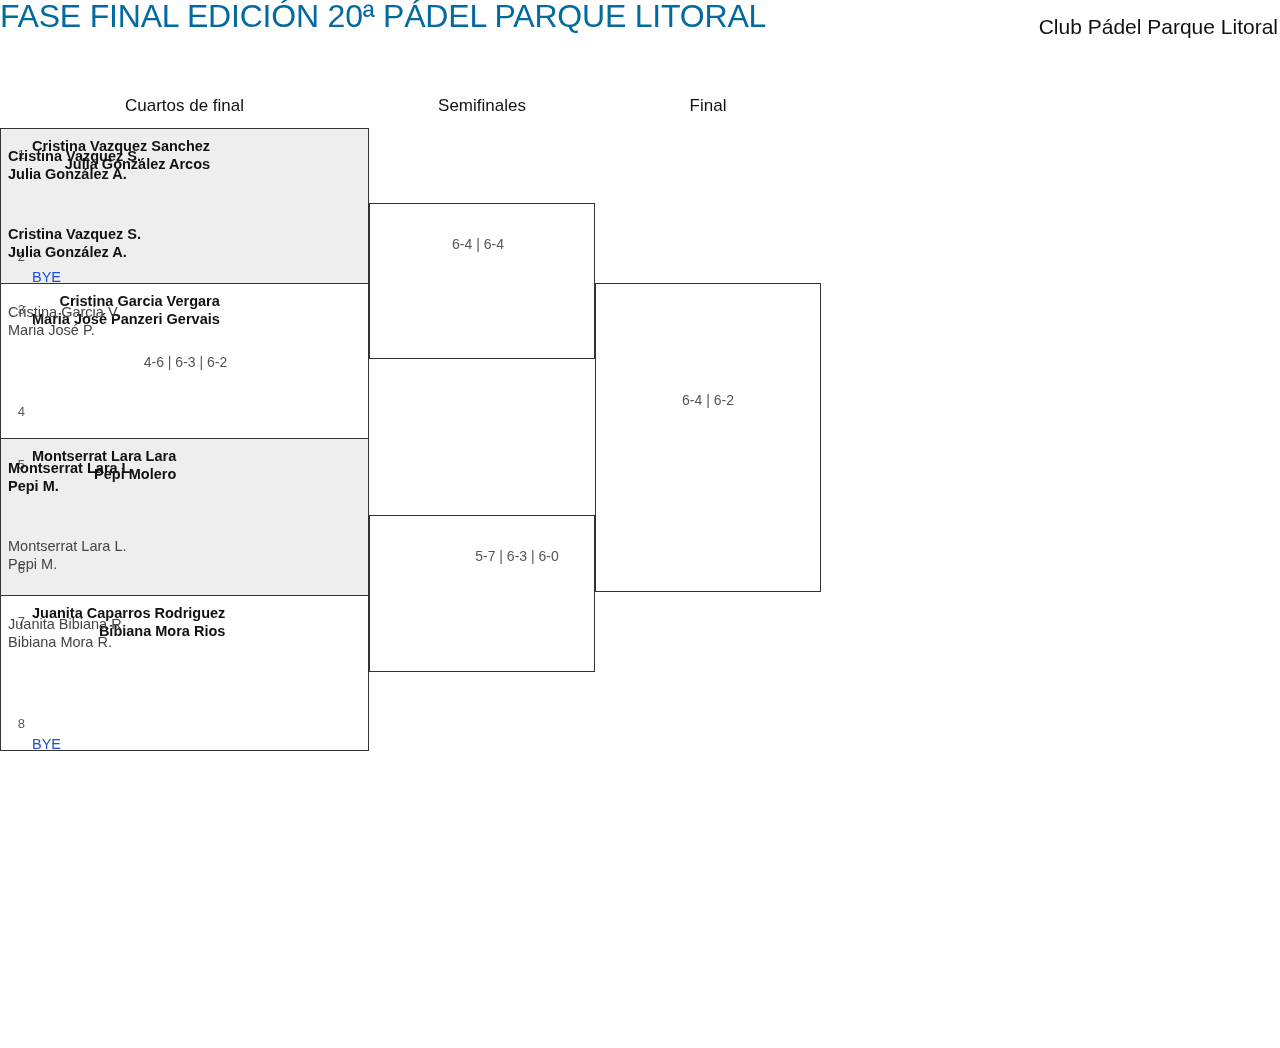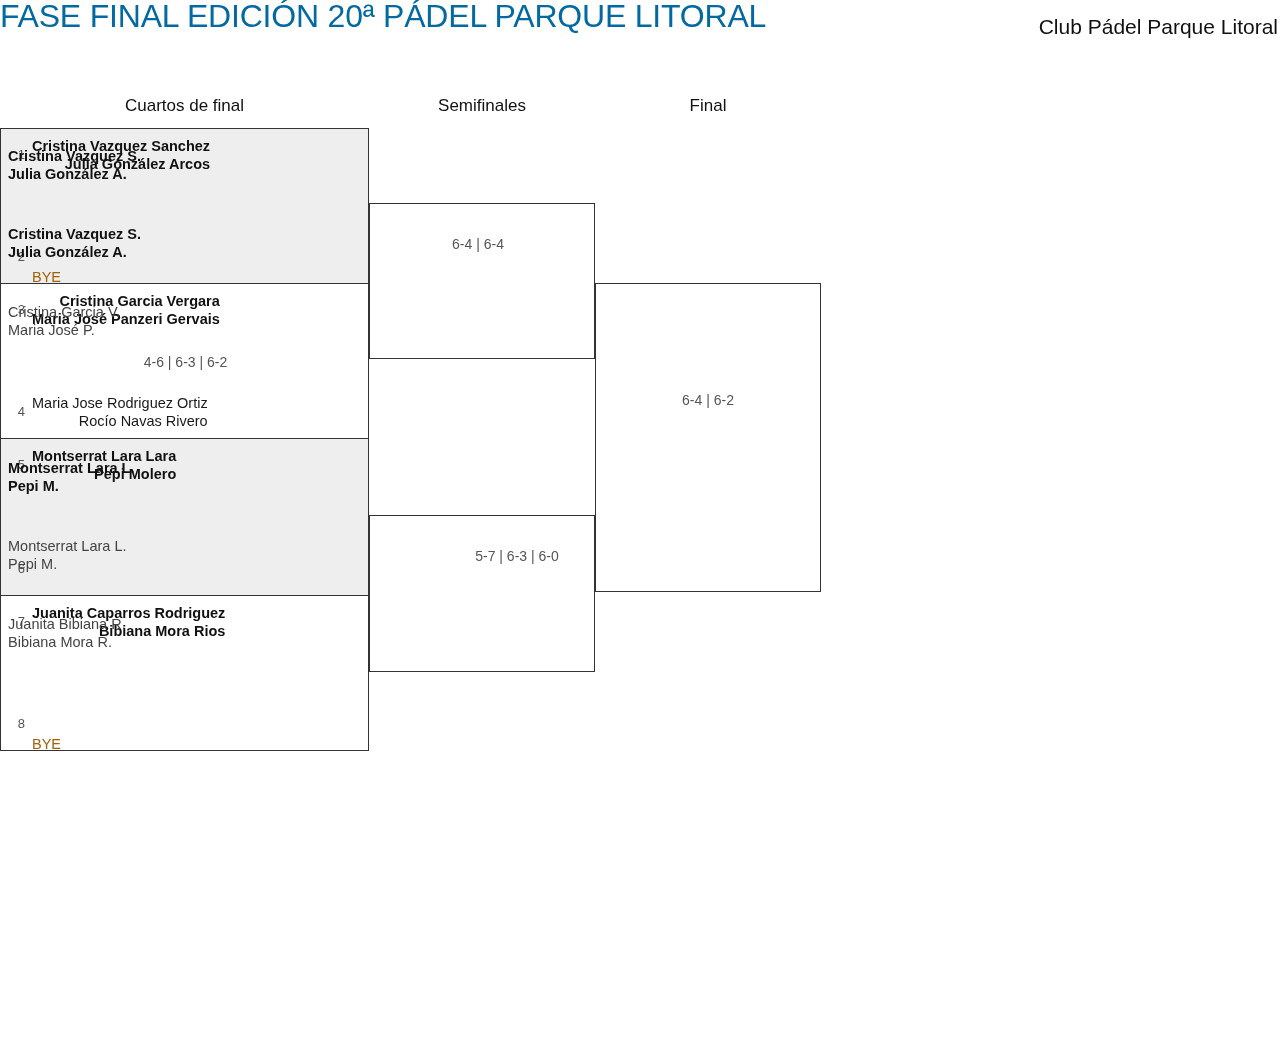--- a/index.html
+++ b/index.html
@@ -97,21 +97,21 @@
     padding-right: 0px;
   }
   .team {
     padding-left: 7px;
     font-size: 14.5px;
     line-height: 18px;
     color: #1a1a1a;
     text-align: right;
   }
   .team.winner { font-weight: 700; color: #111111; }
-  .team.bye { color: #a16207; font-weight: 400; margin-top: 39px; }
+  .team.bye { color: #1d4ed8; font-weight: 400; margin-top: 39px; }
   .team .ln { display: block; white-space: nowrap; }
 
   .qf-score {
     position: absolute;
     left: 0px;
     width: 369px;
     text-align: center;
     font-size: 14px;
     line-height: 18px;
     color: #555555;
@@ -215,24 +215,20 @@
     <div class="qf-slot top">
       <span class="seed">3</span>
       <span class="team winner">
         <span class="ln">Cristina Garcia Vergara</span>
         <span class="ln">Maria José Panzeri Gervais</span>
       </span>
     </div>
     <div class="qf-score" style="top:69px;">4-6 | 6-3 | 6-2</div>
     <div class="qf-slot bottom">
       <span class="seed">4</span>
-      <span class="team">
-        <span class="ln">Maria Jose Rodriguez Ortiz</span>
-        <span class="ln">Rocío Navas Rivero</span>
-      </span>
     </div>
   </div>
 
   <div class="qf-match shaded" style="top:438px; height:157px;">
     <div class="qf-slot top">
       <span class="seed">5</span>
       <span class="team winner">
         <span class="ln">Montserrat Lara Lara</span>
         <span class="ln">Pepi Molero</span>
       </span>

